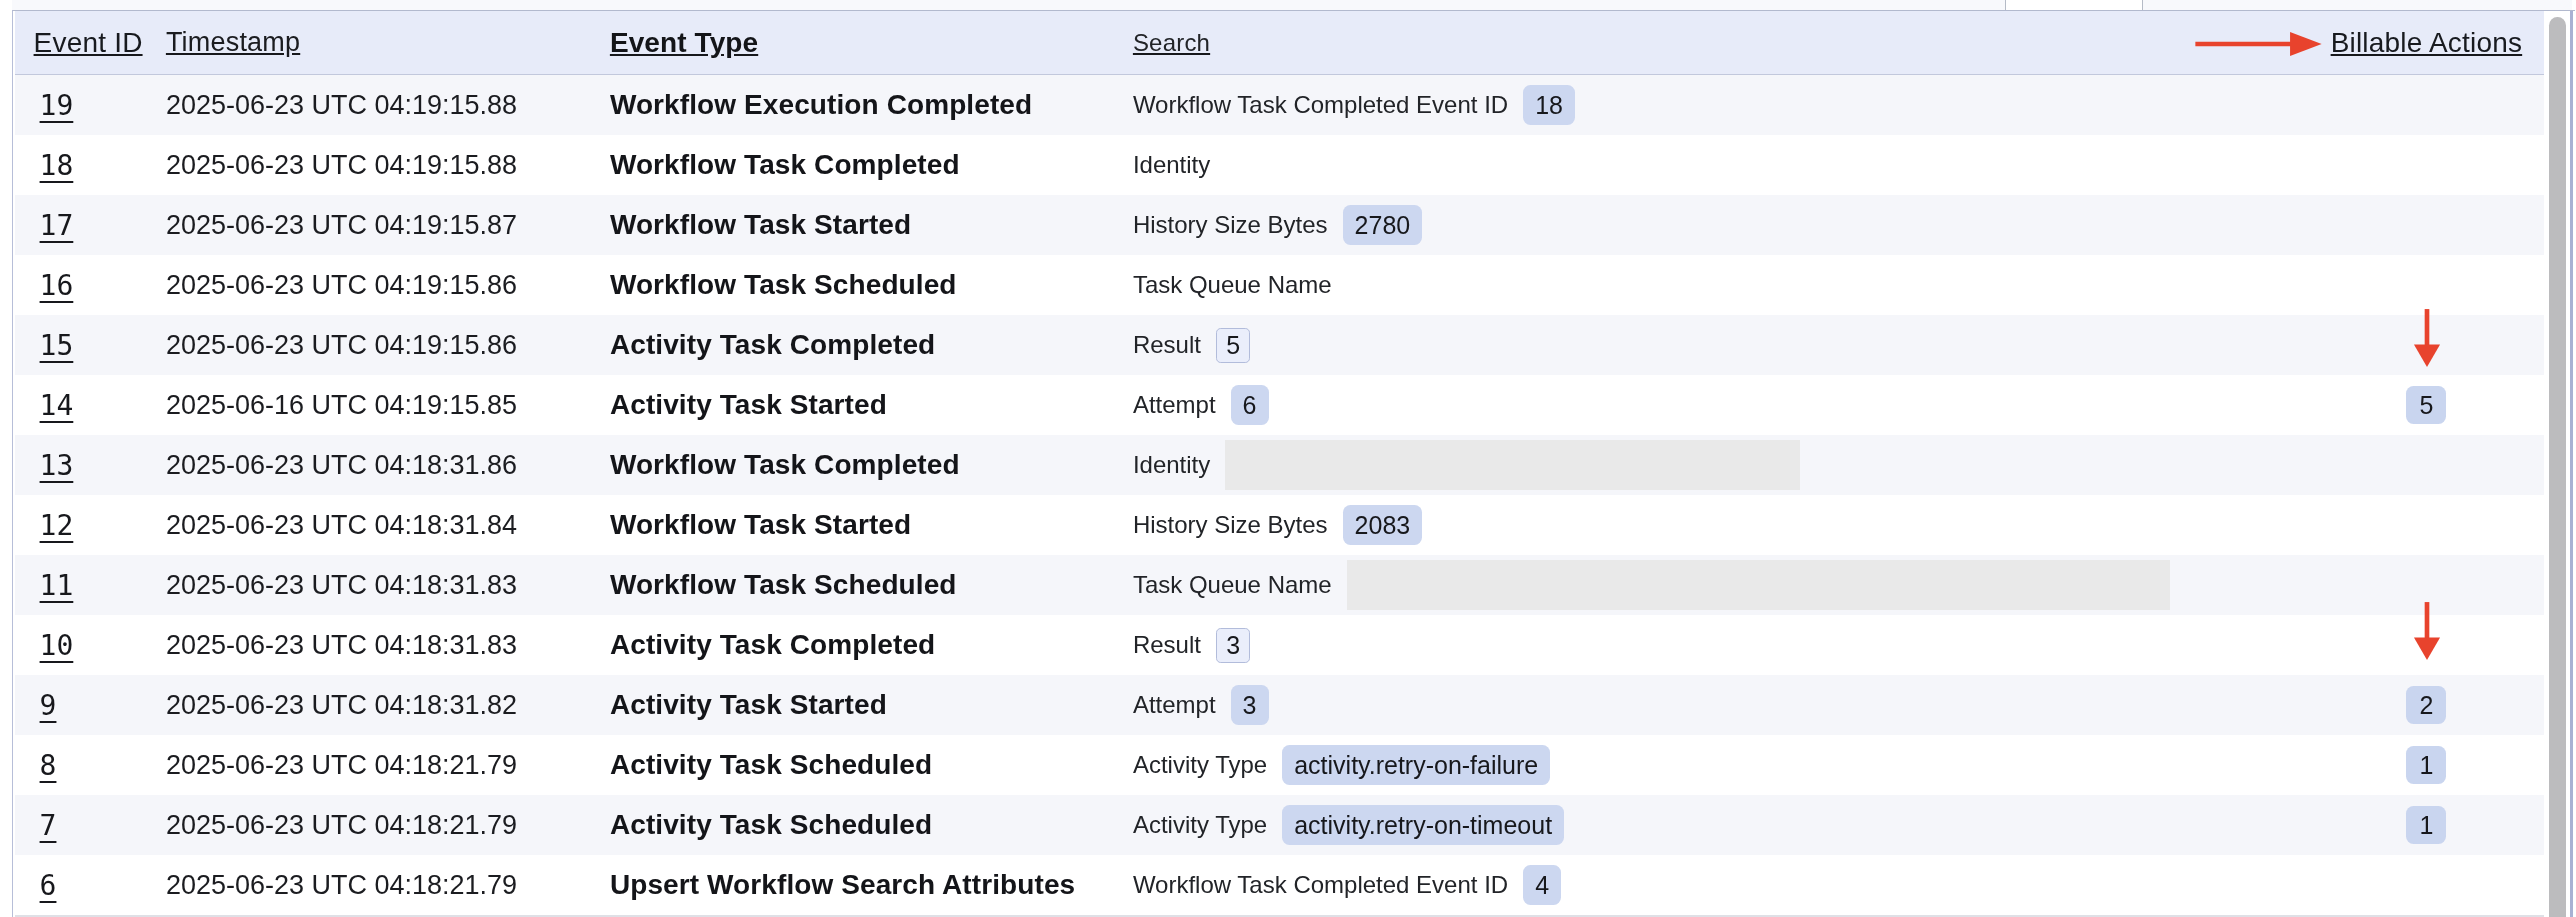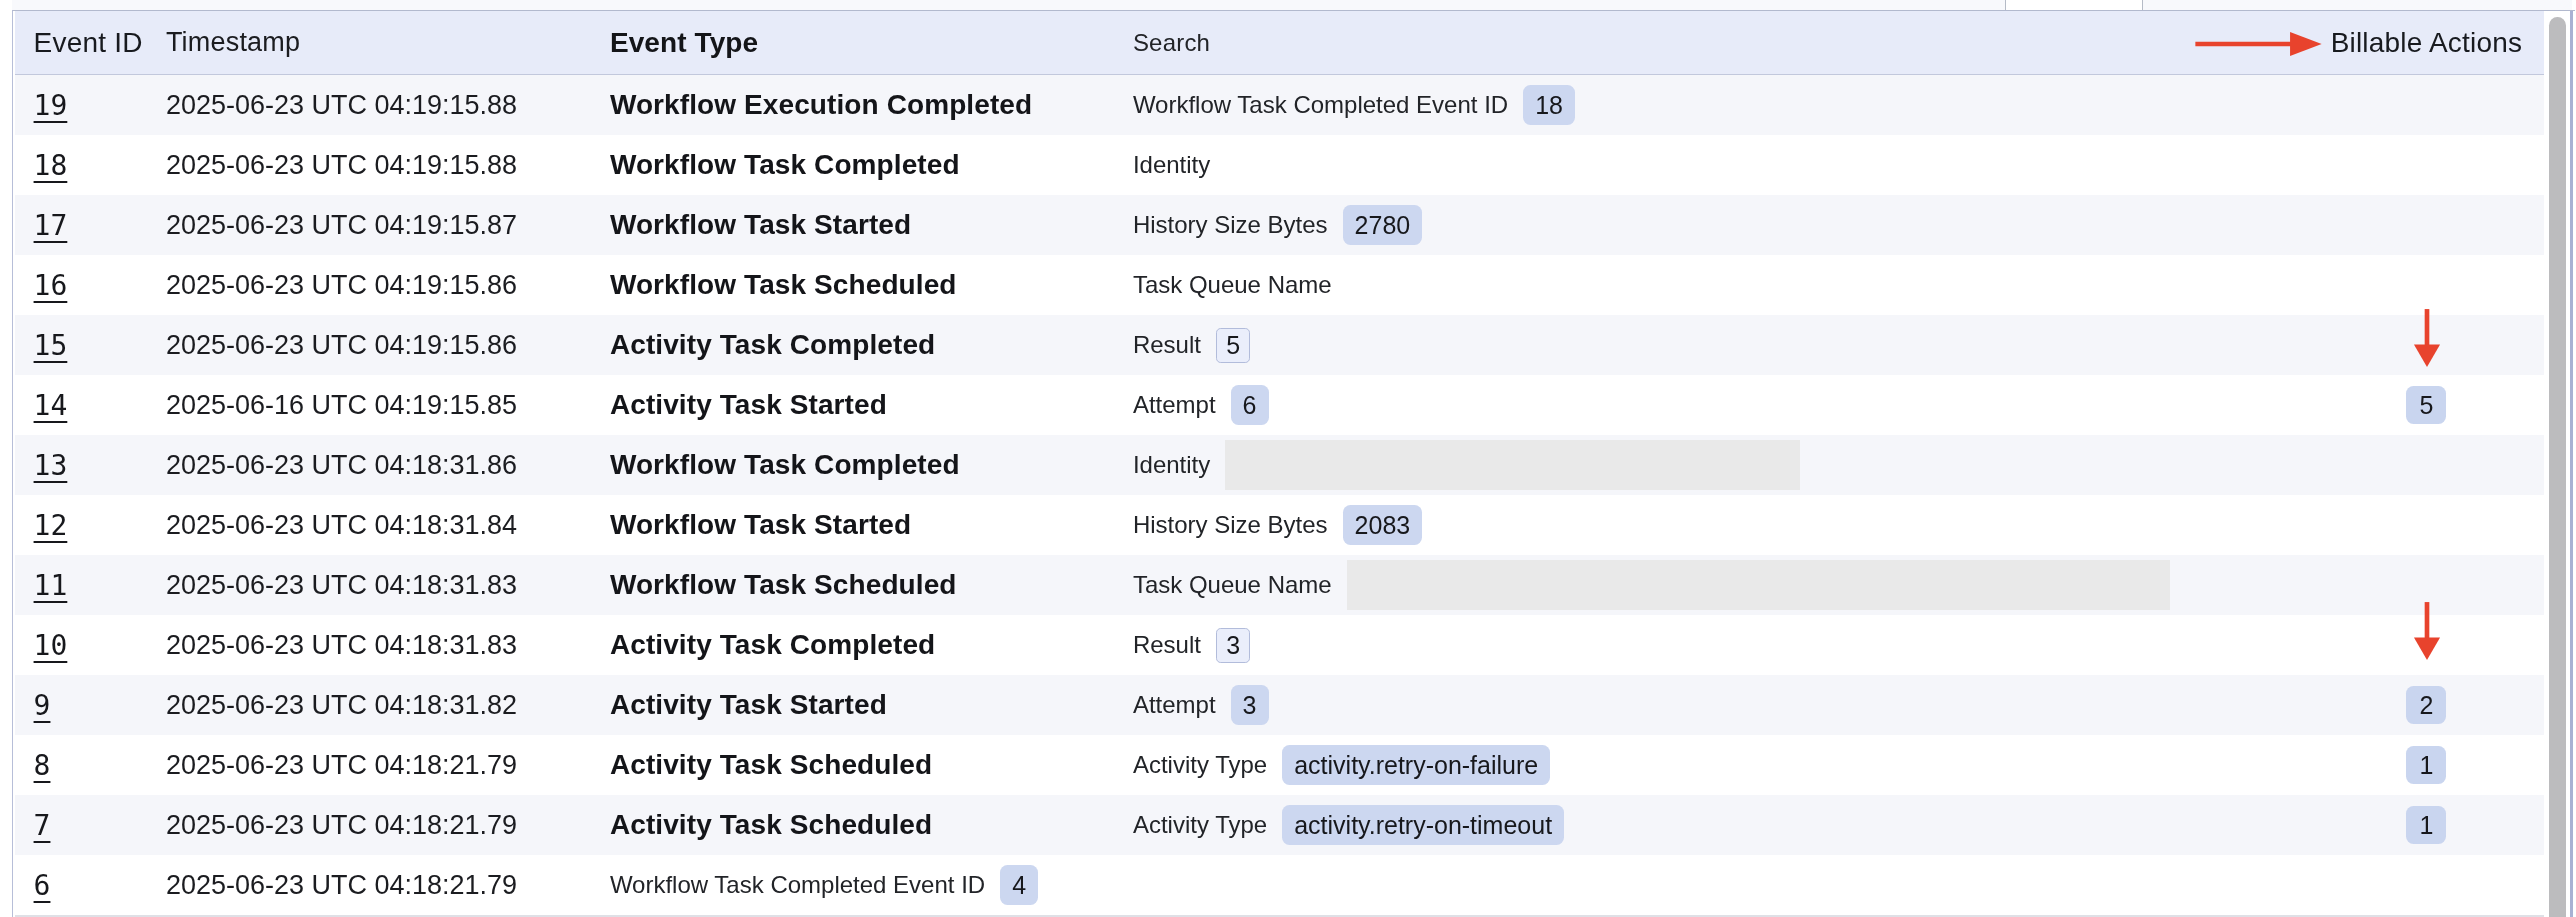--- a/index.html
+++ b/index.html
@@ -14,34 +14,34 @@
 
   
   .card{position:absolute;left:12px;top:10.3px;width:2562px;height:908px;
         border-top:1.9px solid #b2b9ce;border-left:1.9px solid #b7bed8;background:#ffffff;}
   .card-right-border{position:absolute;left:2557px;top:0;width:2.8px;height:908px;background:#a8b1d3;}
 
   .content{position:absolute;left:1.9px;top:0;width:2529px;}
 
   .grid-row{display:grid;grid-template-columns:151px 444px 523px 1176px 235px;align-items:center;}
 
-  .thead{height:63px;background:#e7ebf9;border-bottom:1.9px solid #c2c8dc;}
+  .thead{height:63px;background:#e7ebf9;border-bottom:1.9px solid #c2c8dc;text-decoration:underline;}
   .th{font-size:28px;font-weight:500;color:#181a1f;letter-spacing:0.2px;}
   .th.c-id{padding-left:18.7px;}
   .th.c-billable{text-align:right;}
 
   .rows{display:block;}
   .row{height:60px;}
   .row:nth-child(odd){background:#f5f6fa;}
   .row:nth-child(even){background:#ffffff;}
   .rows-bottom{height:1.9px;background:#dfe0e6;}
 
   .c-id{padding-left:18.7px;}
   .event-id{font-family:"DejaVu Sans Mono","Liberation Mono",monospace;font-size:28px;color:#17181c;
-            text-decoration:underline;text-underline-offset:5.6px;text-decoration-thickness:1.9px;cursor:pointer;}
+            text-decoration:underline;text-underline-offset:5.6px;text-decoration-thickness:1.9px;cursor:pointer;margin-left:6px;}
   .c-ts{font-size:27px;color:#1b1c20;}
   .c-type{font-size:28px;font-weight:700;color:#141519;letter-spacing:0.1px;}
   .c-details{display:flex;align-items:center;gap:15px;font-size:24px;color:#222428;}
   .detail-badge{display:inline-block;font-size:25px;color:#17181c;white-space:nowrap;}
   .detail-badge.solid{background:#ccd7f0;border-radius:7.5px;padding:5.6px 12px;}
   .detail-badge.outline{background:#eaeefb;border:1.9px solid #b2bcdb;border-radius:4.7px;padding:1.9px 9.3px;}
   .redacted{display:inline-block;height:50px;background:#e9e9e9;}
 
   .c-billable{position:relative;display:flex;justify-content:center;align-items:center;height:100%;}
   .billable-badge{display:inline-block;background:#c9d5ef;border-radius:7.5px;padding:4.7px 13px;
@@ -238,20 +238,21 @@
       <span class="detail-badge solid">activity.retry-on-timeout</span>
 
     </div>
     <div class="c-billable">
       <span class="billable-badge">1</span>
     </div>
   </div>
         <div class="grid-row row">
     <div class="c-id"><a class="event-id">6</a></div>
     <div class="c-ts">2025-06-23 UTC 04:18:21.79</div>
+    <div class="c-type">Upsert Workflow Search Attributes</div>
     <div class="c-details">
       <span class="detail-label">Workflow Task Completed Event ID</span>
       <span class="detail-badge solid">4</span>
 
     </div>
     <div class="c-billable">
       
     </div>
   </div>
       </div>

